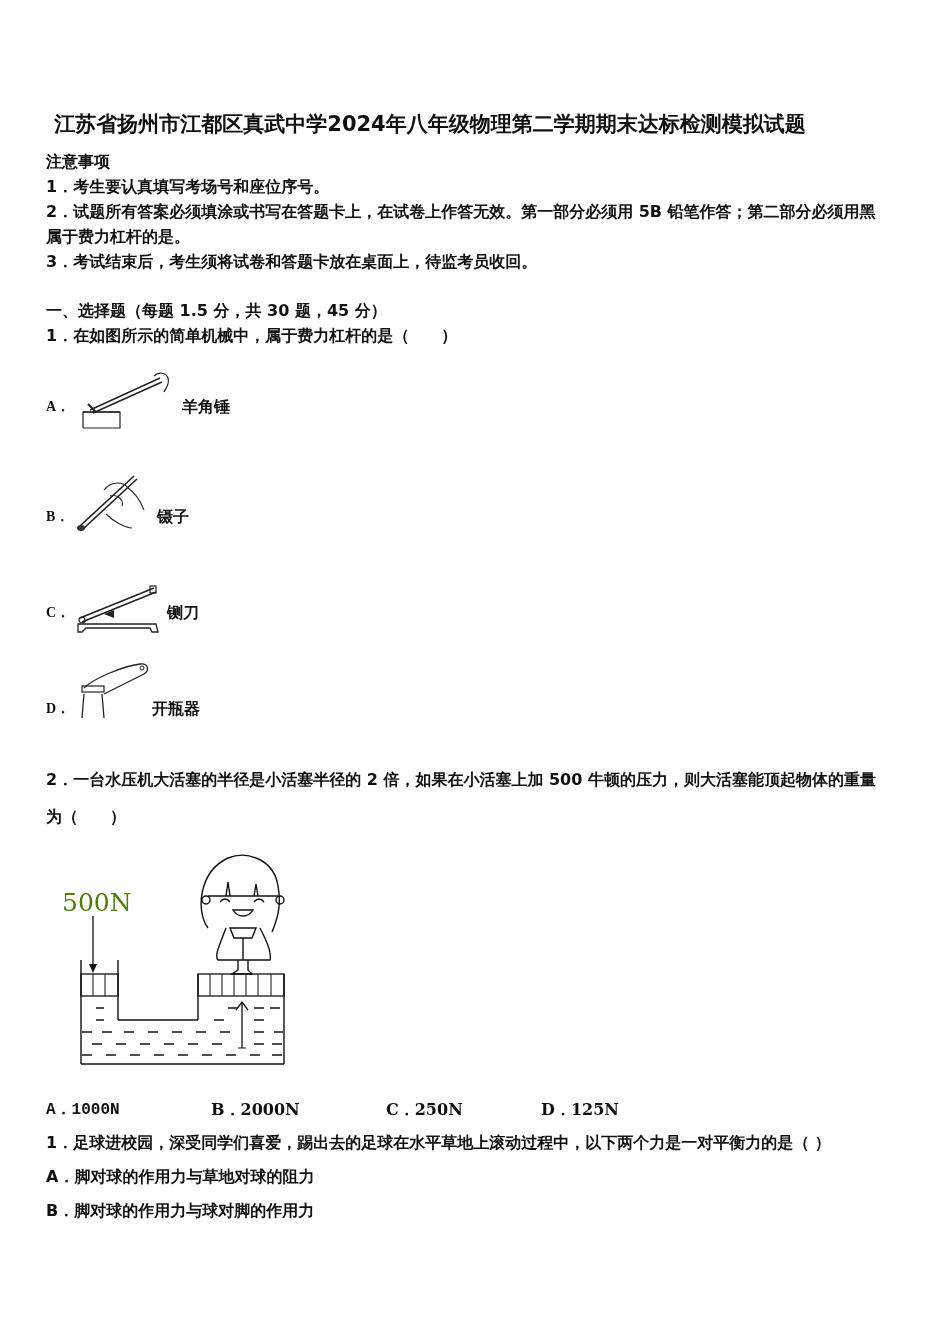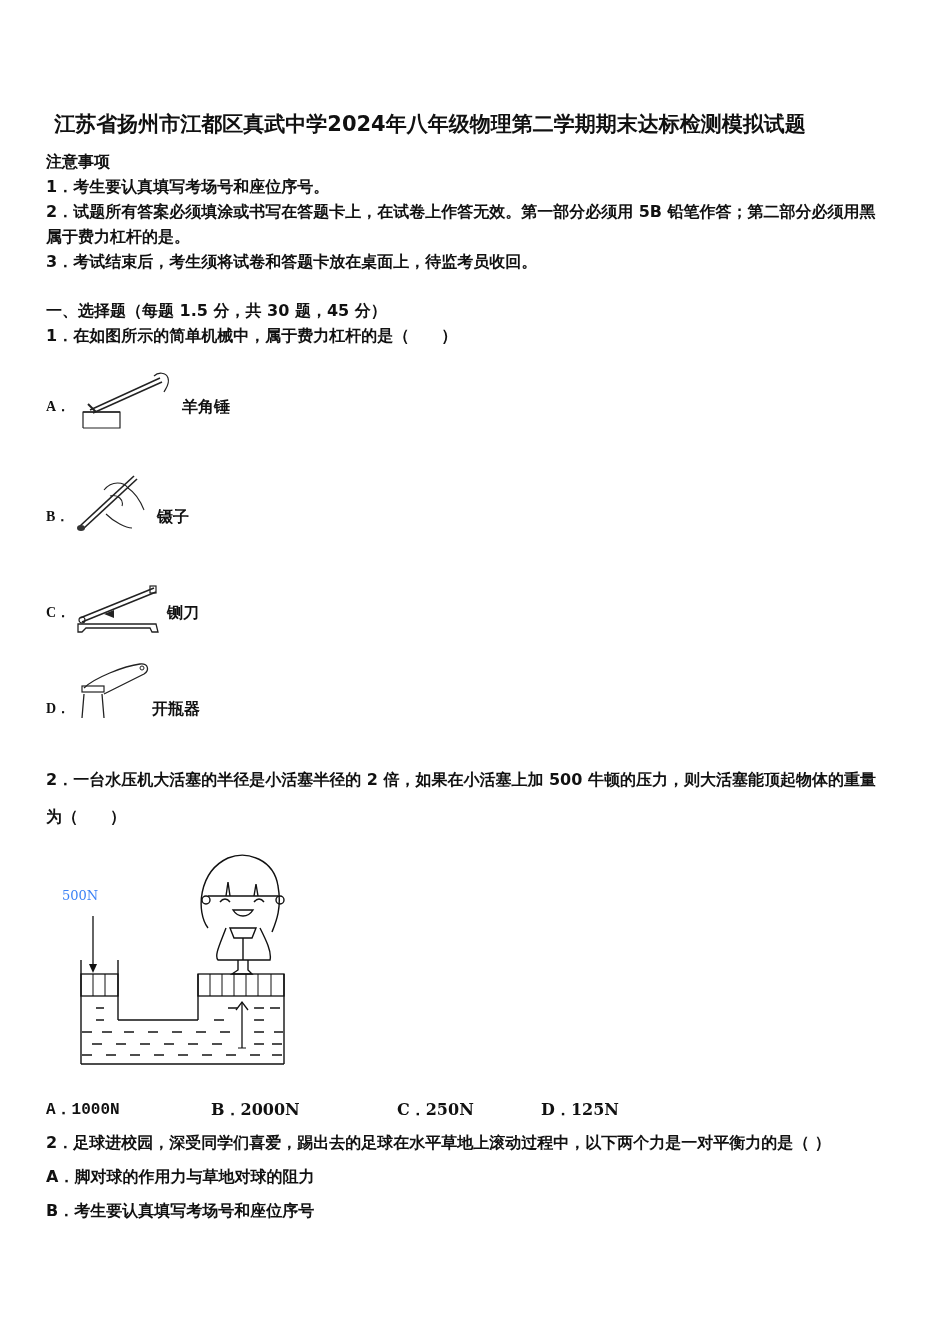--- a/index.html
+++ b/index.html
@@ -62,21 +62,21 @@
   <path d="M10,28 C20,18 50,6 66,4 C74,3 76,10 70,14 L30,34" fill="none" stroke="#222" stroke-width="1.3"></path>
   <circle cx="68" cy="8" r="2" fill="none" stroke="#222"></circle>
   <rect x="8" y="26" width="22" height="6" fill="none" stroke="#222" stroke-width="1.2"></rect>
   <path d="M10,34 L8,58 M28,34 L30,58" stroke="#222" stroke-width="1.3" fill="none"></path>
 </svg>
 <div class="abs t" style="left:152px; top:700px;">开瓶器</div>
 
 <div class="abs t" style="left:46px; top:771px;">2．一台水压机大活塞的半径是小活塞半径的 2 倍，如果在小活塞上加 500 牛顿的压力，则大活塞能顶起物体的重量</div>
 <div class="abs t" style="left:46px; top:808px;">为（　　）</div>
 
-<div class="abs serif" style="left:62px; top:888px; font-size:13px; color:#3b82f6;">500N</div>
+<div class="abs serif" style="left:62px; top:888px; font-size:25px; color:#4d7c0f;">500N</div>
 <svg class="fig" style="left:78px; top:852px;" width="210" height="215">
 
   <line x1="15" y1="64" x2="15" y2="118" stroke="#111" stroke-width="1.3"></line>
   <polygon points="11,112 19,112 15,121" fill="#111"></polygon>
 
   <line x1="3" y1="108" x2="3" y2="212" stroke="#111" stroke-width="1.4"></line>
   <line x1="40" y1="108" x2="40" y2="168" stroke="#111" stroke-width="1.4"></line>
 
   <rect x="3" y="122" width="37" height="22" fill="none" stroke="#111" stroke-width="1.3"></rect>
   <line x1="15" y1="122" x2="15" y2="144" stroke="#111"></line>
@@ -149,22 +149,22 @@
     <path d="M160,108 L160,118 L154,122 L174,122 L170,118 L170,108"></path>
   </g>
 </svg>
 
 <div class="abs t serif" style="left:46px; top:1101px;font-family:Liberation Mono, monospace;">
   <span>A．</span><span>1000N</span>
 </div>
 <div class="abs t serif" style="left:211px; top:1101px;">
   <span>B．</span><span>2000N</span>
 </div>
-<div class="abs t serif" style="left:397px; top:1101px;">
+<div class="abs t serif" style="left:386px; top:1101px;">
   <span>C．</span><span>250N</span>
 </div>
 <div class="abs t serif" style="left:541px; top:1101px;">
   <span>D．</span><span>125N</span>
 </div>
 
-<div class="abs t" style="left:46px; top:1134px;">2．足球进校园，深受同学们喜爱，踢出去的足球在水平草地上滚动过程中，以下两个力是一对平衡力的是（ ）</div>
+<div class="abs t" style="left:46px; top:1134px;">1．足球进校园，深受同学们喜爱，踢出去的足球在水平草地上滚动过程中，以下两个力是一对平衡力的是（ ）</div>
 <div class="abs t" style="left:46px; top:1168px;">A．脚对球的作用力与草地对球的阻力</div>
-<div class="abs t" style="left:46px; top:1202px;">B．考生要认真填写考场号和座位序号</div>
+<div class="abs t" style="left:46px; top:1202px;">B．脚对球的作用力与球对脚的作用力</div>
 
 </body></html>

